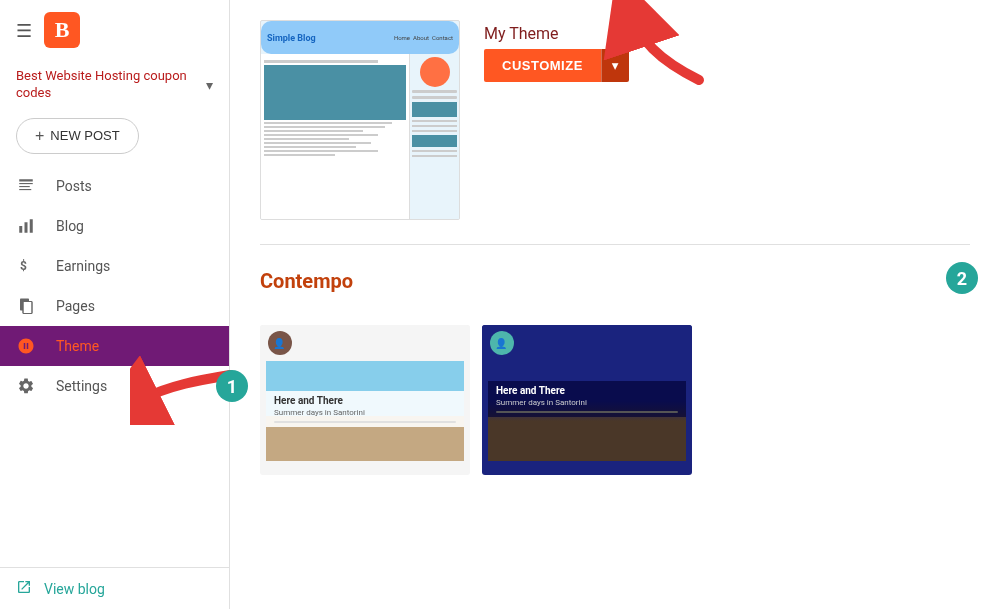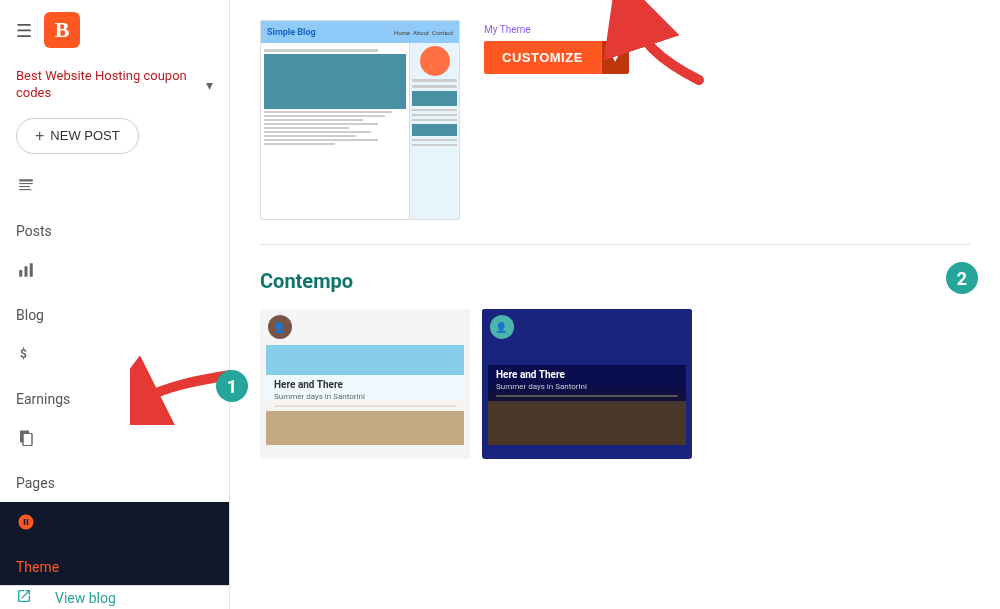--- a/index.html
+++ b/index.html
@@ -77,44 +77,44 @@
       color: #555;
       font-size: 16px;
     }
 
     .nav-items {
       flex: 1;
       overflow-y: auto;
     }
     .nav-item {
       display: flex;
+      align-items: center;
       padding: 11px 16px;
-      gap: 28px;
+      gap: 20px;
       cursor: pointer;
       font-size: 14px;
       color: #555;
       position: relative;
-      flex-direction: column;
     }
     .nav-item.active {
       color: #FF5722;
-      background: #0f172a;
+      background: #701a75;
     }
     .nav-item .icon {
       width: 20px;
       display: flex;
       align-items: center;
       justify-content: center;
     }
 
     .view-blog {
       display: flex;
       align-items: center;
-      padding: 2px 16px;
-      gap: 23px;
+      padding: 11px 16px;
+      gap: 12px;
       cursor: pointer;
       font-size: 14px;
       color: #26A69A;
       border-top: 1px solid #e0e0e0;
       margin-top: auto;
     }
 
     
     .annotation-circle {
       width: 32px;
@@ -155,22 +155,22 @@
       overflow: hidden;
       position: relative;
       flex-shrink: 0;
     }
 
     .theme-info {
       padding-top: 4px;
       position: relative;
     }
     .my-theme-label {
-      font-size: 10px;
-      color: #8b5cf6;
+      font-size: 16px;
+      color: #7f1d1d;
       margin-bottom: 6px;
     }
     .theme-name {
       font-size: 18px;
       font-weight: bold;
       color: #222;
       margin-bottom: 14px;
     }
     .customize-btn-group {
       display: flex;
@@ -195,22 +195,22 @@
       cursor: pointer;
       border-radius: 0 2px 2px 0;
       border-left: 1px solid rgba(255,255,255,0.3);
     }
 
     
     .contempo-section {}
     .section-title {
       font-size: 20px;
       font-weight: bold;
-      color: #0f766e;
-      margin-bottom: 16px;
+      color: #c2410c;
+      margin-bottom: 32px;
     }
     .theme-cards {
       display: flex;
       gap: 12px;
     }
     .theme-card {
       width: 210px;
       height: 150px;
       border-radius: 3px;
       overflow: hidden;
@@ -327,21 +327,21 @@
     </span>
     <span style="color:#26A69A">View blog</span>
   </div>
 </div>
 
 <div class="main-content" style="position:relative;">
 
   <div class="my-theme-section">
     <div class="theme-preview-img">
 
-      <div style="background:#90CAF9; height:22px; display:flex; align-items:center; padding:0 6px;">
+      <div style="background:#90CAF9; height:33px; display:flex; align-items:center; padding:0 6px;border-radius:10px;">
         <span style="color:#1565C0; font-size:9px; font-weight:bold;">Simple Blog</span>
         <span style="flex:1"></span>
         <span style="font-size:6px; color:#444; margin-right:3px;">Home</span>
         <span style="font-size:6px; color:#444; margin-right:3px;">About</span>
         <span style="font-size:6px; color:#444;">Contact</span>
       </div>
       <div style="display:flex; height:calc(100% - 22px);">
         <div style="flex:1; background:#fff; padding:4px 3px;">
           <div style="background:#ccc; height:3px; margin:2px 0; width:80%;"></div>
           <div style="background:#4a90a4; height:55px; margin:2px 0;"></div>

